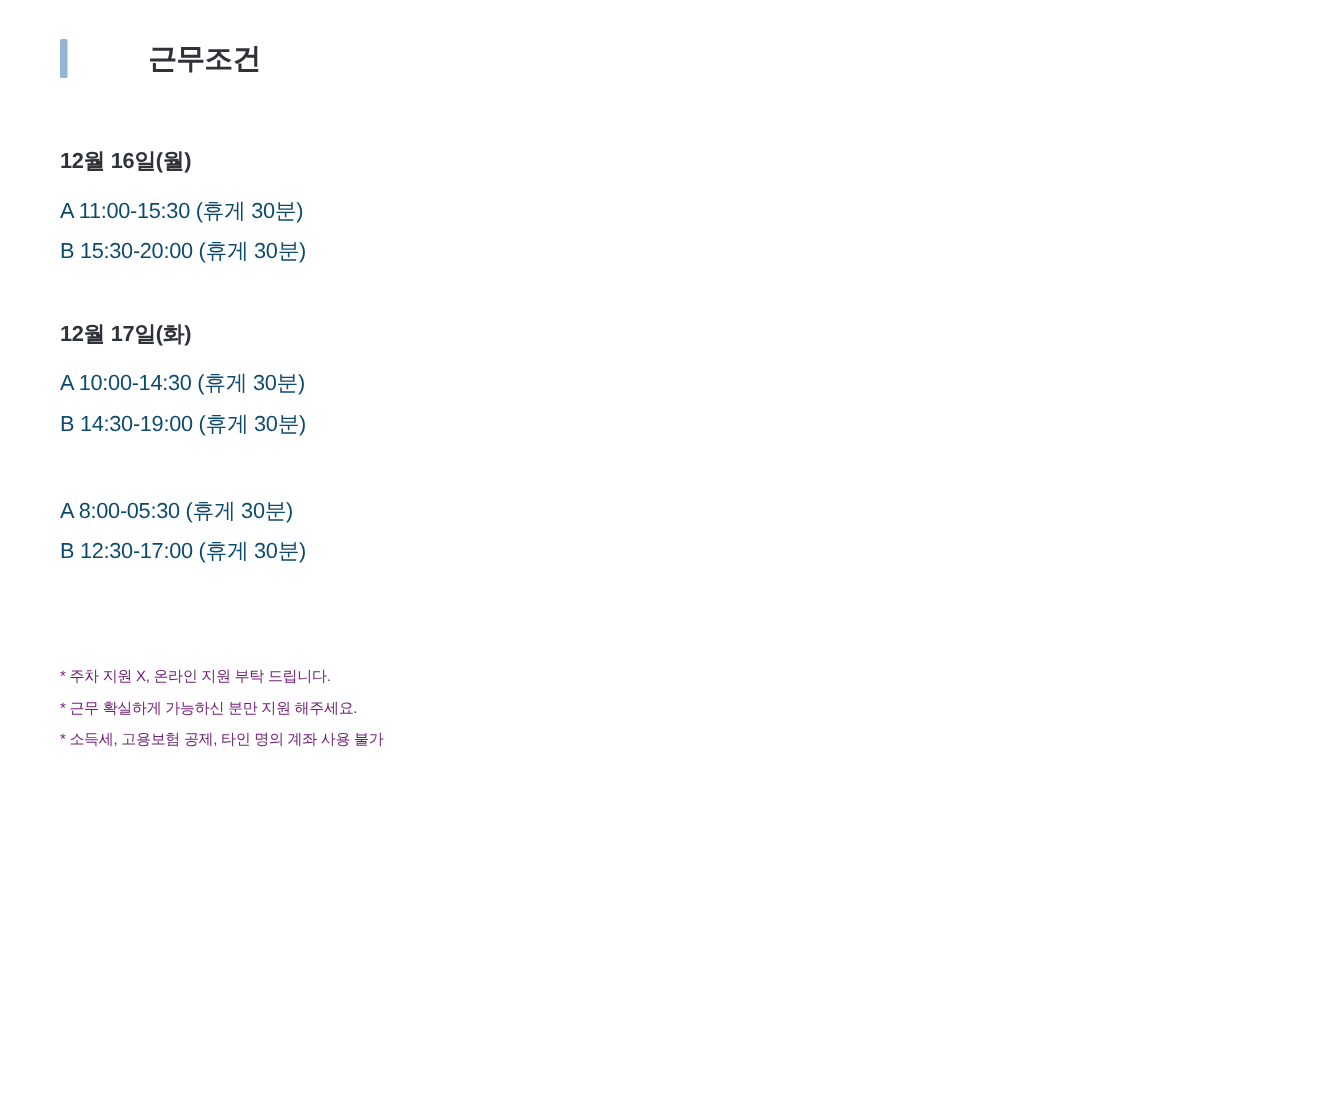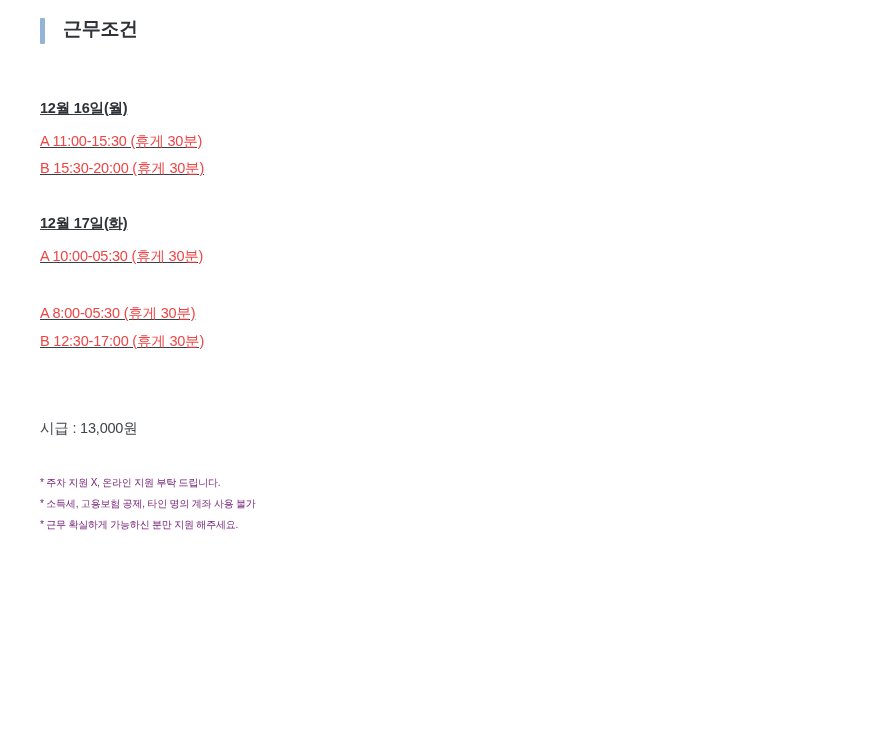--- a/index.html
+++ b/index.html
@@ -17,24 +17,25 @@
   .page {
     position: relative;
     width: 879px;
     height: 737px;
     box-sizing: border-box;
     padding: 0 40px;
   }
   
   .section-header {
     display: flex;
-    align-items: flex-start;
+    align-items: flex-end;
     margin-top: 18px;
     margin-bottom: 0;
     height: 34px;
+    gap: 36px;
   }
   .accent-bar {
     width: 5px;
     height: 26px;
     background: #93b4d6;
     border-radius: 1px;
     margin-right: 18px;
     flex: none;
   }
   .section-title {
@@ -43,33 +44,32 @@
     color: #2f3338;
     letter-spacing: -0.3px;
     line-height: 1.2;
   }
   
   .schedule {
     margin-top: 46px;
   }
   .day-block {
     margin-bottom: 30px;
-    text-decoration: underline;
   }
   .day-title {
     font-size: 14.5px;
     font-weight: bold;
     color: #2f3338;
     line-height: 1.5;
     margin-bottom: 8px;
     letter-spacing: -0.2px;
   }
   .shift-line {
     font-size: 14.5px;
-    color: #ef4444;
+    color: #0c4a6e;
     line-height: 1.9;
     letter-spacing: -0.2px;
   }
   
   .pay-info {
     margin-top: 58px;
   }
   .pay-line {
     font-size: 14.5px;
     color: #3f4449;
@@ -100,34 +100,34 @@
   <div class="schedule">
 
     <div class="day-block">
       <div class="day-title">12월 16일(월)</div>
       <div class="shift-line">A 11:00-15:30 (휴게 30분)</div>
       <div class="shift-line">B 15:30-20:00 (휴게 30분)</div>
     </div>
 
     <div class="day-block">
       <div class="day-title">12월 17일(화)</div>
-      <div class="shift-line">A 10:00-05:30 (휴게 30분)</div>
+      <div class="shift-line">A 10:00-14:30 (휴게 30분)</div>
+      <div class="shift-line">B 14:30-19:00 (휴게 30분)</div>
     </div>
 
     <div class="day-block">
       <div class="shift-line">A 8:00-05:30 (휴게 30분)</div>
       <div class="shift-line">B 12:30-17:00 (휴게 30분)</div>
     </div>
 
 
   </div>
 
   <div class="pay-info">
-    <div class="pay-line">시급 : 13,000원</div>
   </div>
 
   <div class="notes">
     <div class="note-line">* 주차 지원 X, 온라인 지원 부탁 드립니다.</div>
+    <div class="note-line">* 근무 확실하게 가능하신 분만 지원 해주세요.</div>
     <div class="note-line">* 소득세, 고용보험 공제, 타인 명의 계좌 사용 불가</div>
-    <div class="note-line">* 근무 확실하게 가능하신 분만 지원 해주세요.</div>
   </div>
 
 </div>
 
 </body></html>

